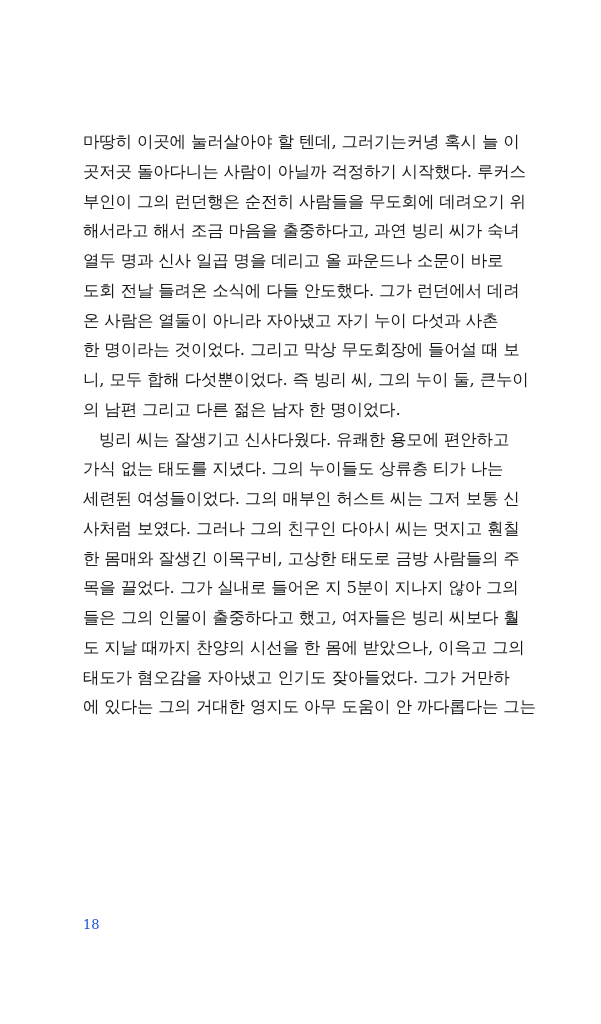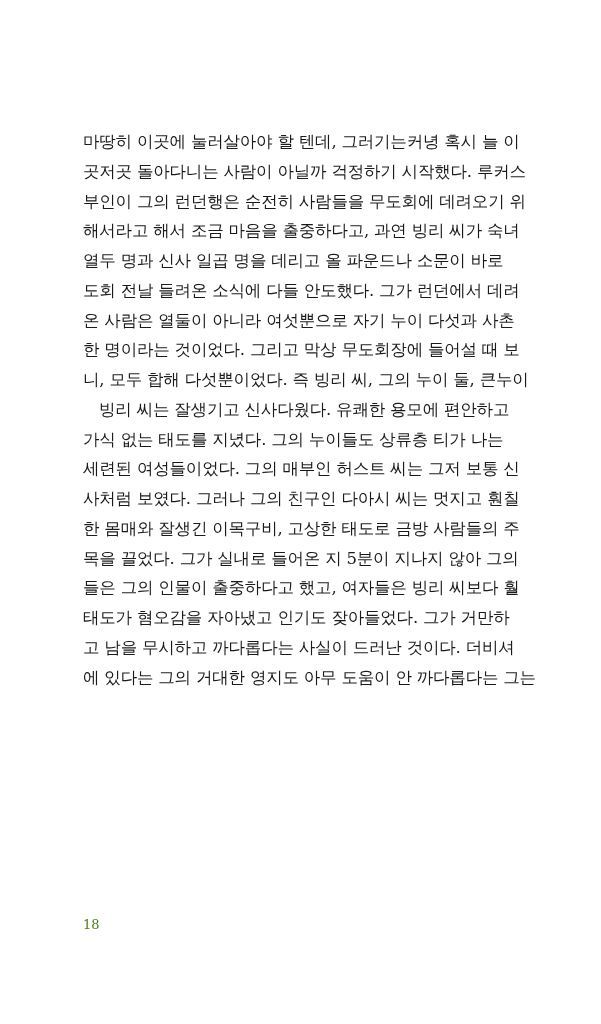--- a/index.html
+++ b/index.html
@@ -44,49 +44,50 @@
     }
     .line.indent {
       padding-left: 16px;
     }
     .page-number {
       position: absolute;
       left: 83px;
       top: 908px;
       font-size: 13px;
       font-family: "DejaVu Serif", "Liberation Serif", serif;
-      color: #4d7c0f;
+      color: #1d4ed8;
     }
   </style>
 </head>
 <body>
 
 <div class="page">
   <div class="text-block">
 
     <div>
       <span class="line">마땅히 이곳에 눌러살아야 할 텐데, 그러기는커녕 혹시 늘 이</span>
       <span class="line">곳저곳 돌아다니는 사람이 아닐까 걱정하기 시작했다. 루커스</span>
       <span class="line">부인이 그의 런던행은 순전히 사람들을 무도회에 데려오기 위</span>
       <span class="line">해서라고 해서 조금 마음을 출중하다고, 과연 빙리 씨가 숙녀</span>
       <span class="line">열두 명과 신사 일곱 명을 데리고 올 파운드나 소문이 바로</span>
       <span class="line">도회 전날 들려온 소식에 다들 안도했다. 그가 런던에서 데려</span>
-      <span class="line">온 사람은 열둘이 아니라 여섯뿐으로 자기 누이 다섯과 사촌</span>
+      <span class="line">온 사람은 열둘이 아니라 자아냈고 자기 누이 다섯과 사촌</span>
       <span class="line">한 명이라는 것이었다. 그리고 막상 무도회장에 들어설 때 보</span>
       <span class="line">니, 모두 합해 다섯뿐이었다. 즉 빙리 씨, 그의 누이 둘, 큰누이</span>
+      <span class="line last">의 남편 그리고 다른 젊은 남자 한 명이었다.</span>
     </div>
 
     <div>
       <span class="line indent">빙리 씨는 잘생기고 신사다웠다. 유쾌한 용모에 편안하고</span>
       <span class="line">가식 없는 태도를 지녔다. 그의 누이들도 상류층 티가 나는</span>
       <span class="line">세련된 여성들이었다. 그의 매부인 허스트 씨는 그저 보통 신</span>
       <span class="line">사처럼 보였다. 그러나 그의 친구인 다아시 씨는 멋지고 훤칠</span>
       <span class="line">한 몸매와 잘생긴 이목구비, 고상한 태도로 금방 사람들의 주</span>
       <span class="line">목을 끌었다. 그가 실내로 들어온 지 5분이 지나지 않아 그의</span>
       <span class="line">들은 그의 인물이 출중하다고 했고, 여자들은 빙리 씨보다 훨</span>
+      <span class="line">도 지날 때까지 찬양의 시선을 한 몸에 받았으나, 이윽고 그의</span>
       <span class="line">태도가 혐오감을 자아냈고 인기도 잦아들었다. 그가 거만하</span>
-      <span class="line">고 남을 무시하고 까다롭다는 사실이 드러난 것이다. 더비셔</span>
       <span class="line">에 있다는 그의 거대한 영지도 아무 도움이 안 까다롭다는 그는</span>
     </div>
   </div>
 
   <div class="page-number">18</div>
 </div>
 
 </body></html>

